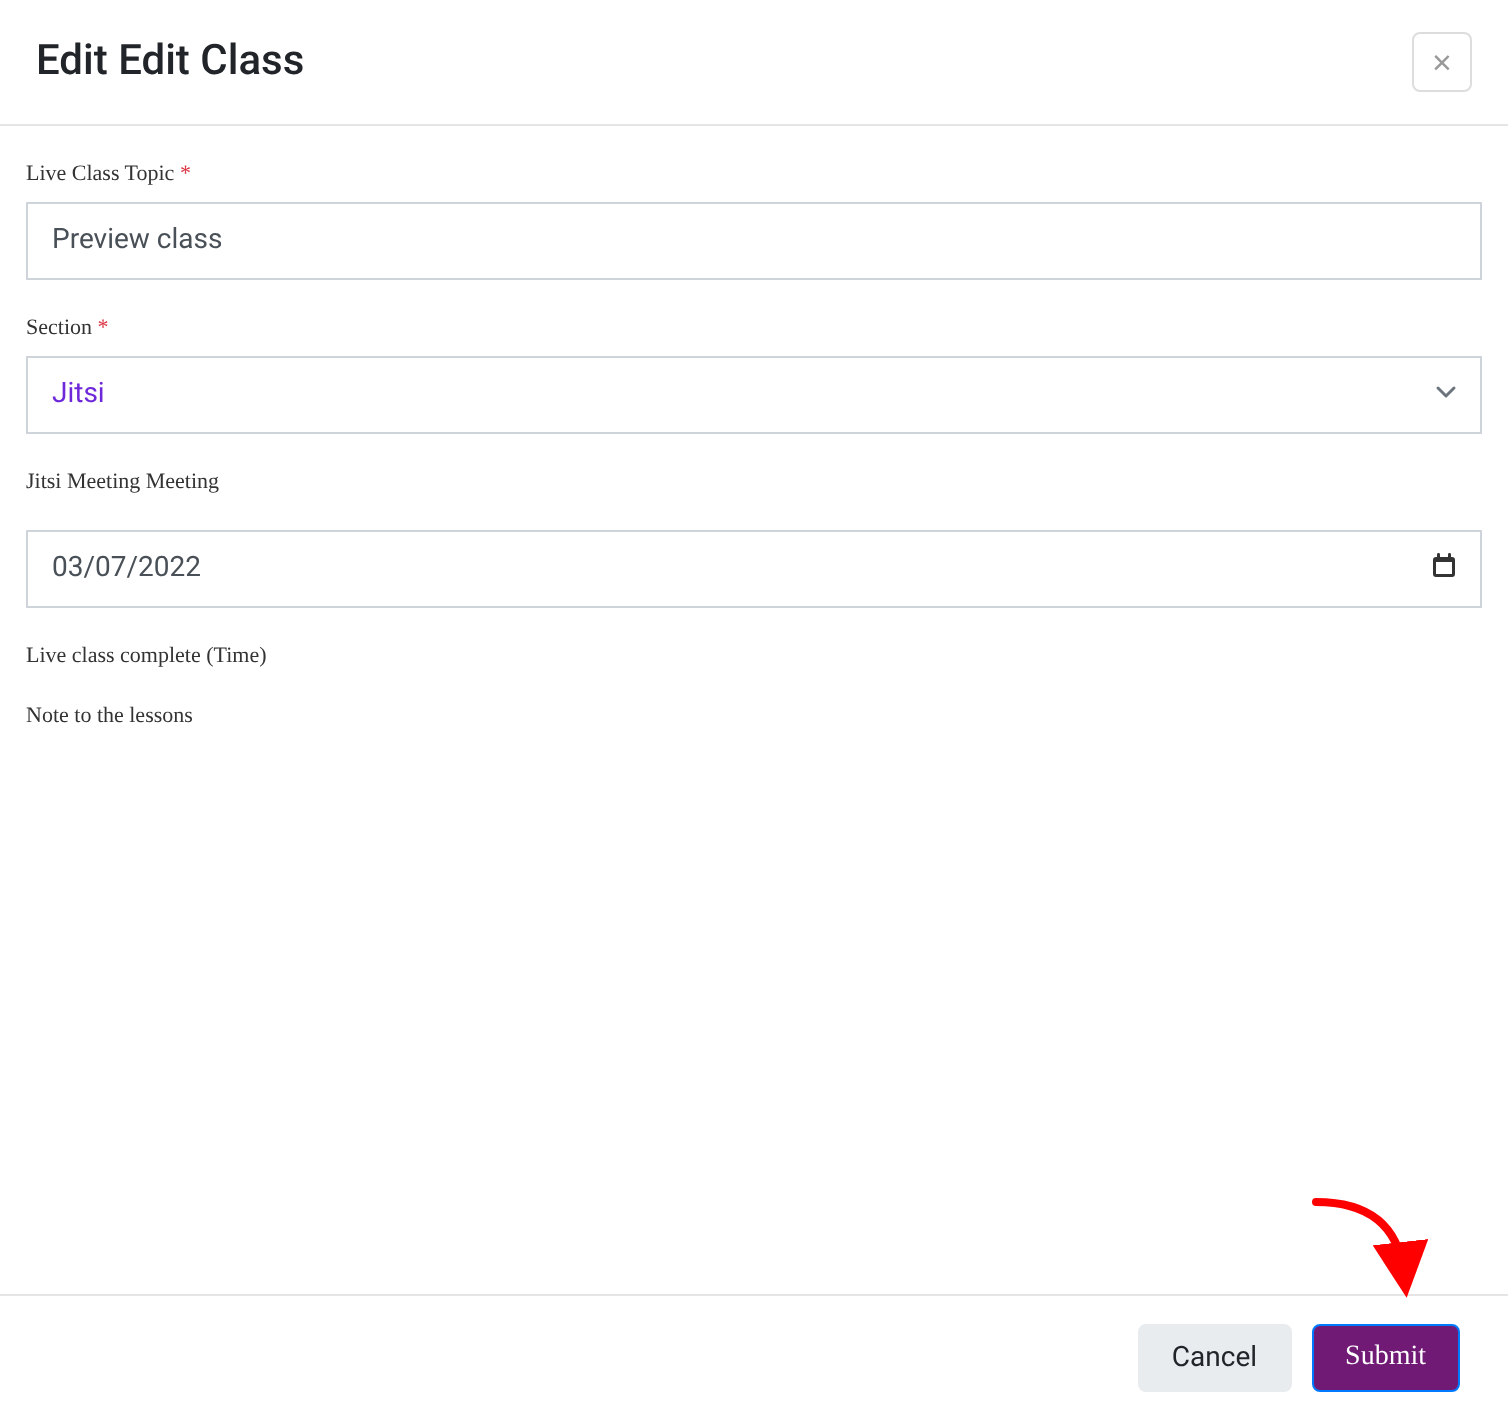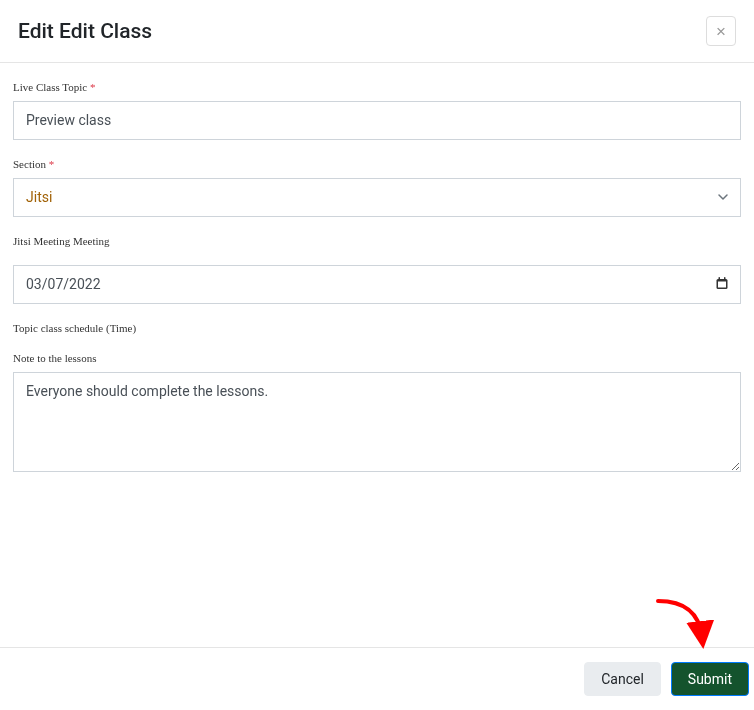--- a/index.html
+++ b/index.html
@@ -65,21 +65,21 @@
       border-radius: 0;
       font-family: inherit;
     }
     .select-wrap {
       position: relative;
     }
     .select-wrap .form-control {
       appearance: none;
       -webkit-appearance: none;
       padding-right: 34px;
-      color: #a16207;
+      color: #6d28d9;
     }
     .chevron {
       position: absolute;
       right: 12px;
       top: 50%;
       transform: translateY(-50%);
       pointer-events: none;
       color: #6c757d;
     }
     .date-wrap, .time-wrap {
@@ -95,21 +95,21 @@
       transform: translateY(-50%);
       pointer-events: none;
       color: #333;
     }
     textarea.form-control {
       min-height: 100px;
       resize: vertical;
     }
     .modal-footer {
       border-top: 1px solid #e5e5e5;
-      padding: 14px 5px;
+      padding: 14px 24px;
       display: flex;
       justify-content: flex-end;
       gap: 10px;
       position: absolute;
       bottom: 0;
       left: 0;
       right: 0;
       background: #fff;
     }
     .btn {
@@ -119,23 +119,24 @@
       cursor: pointer;
       border: 1px solid transparent;
       font-family: inherit;
     }
     .btn-light {
       background: #e9ecef;
       color: #212529;
       border-color: #e9ecef;
     }
     .btn-primary {
-      background: #14532d;
+      background: #701a75;
       color: #fff;
       border-color: #007bff;
+      font-family: Liberation Serif, serif;
     }
     .arrow-annotation {
       position: absolute;
       right: 34px;
       bottom: 55px;
       pointer-events: none;
     }
   </style>
 </head>
 <body>
@@ -186,26 +187,25 @@
             <rect x="1.5" y="2.5" width="11" height="10" rx="1.5" fill="currentColor"></rect>
             <rect x="3" y="5" width="8" height="6" fill="#fff"></rect>
             <rect x="3.5" y="0.5" width="1.5" height="3" rx="0.7" fill="currentColor"></rect>
             <rect x="9" y="0.5" width="1.5" height="3" rx="0.7" fill="currentColor"></rect>
           </svg>
       </span>
     </div>
   </div>
 
   <div class="form-group">
-    <label class="form-label">Topic class schedule (Time)</label>
+    <label class="form-label">Live class complete (Time)</label>
   </div>
 
   <div class="form-group" style="margin-bottom:0">
     <label class="form-label">Note to the lessons</label>
-    <textarea class="form-control" style="">Everyone should complete the lessons.</textarea>
   </div>
 
 </div>
 
 <div class="modal-footer">
   <button class="btn btn-light">Cancel</button>
   <button class="btn btn-primary">Submit</button>
 </div>
 
 <svg class="arrow-annotation" width="70" height="60" viewBox="0 0 70 60">

